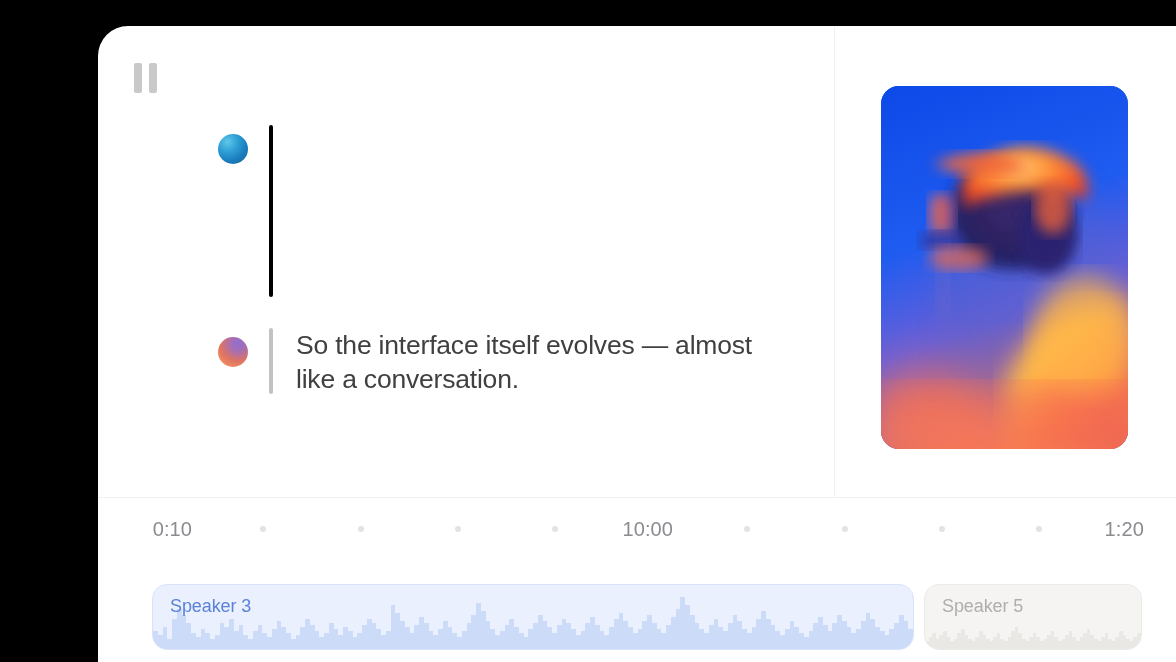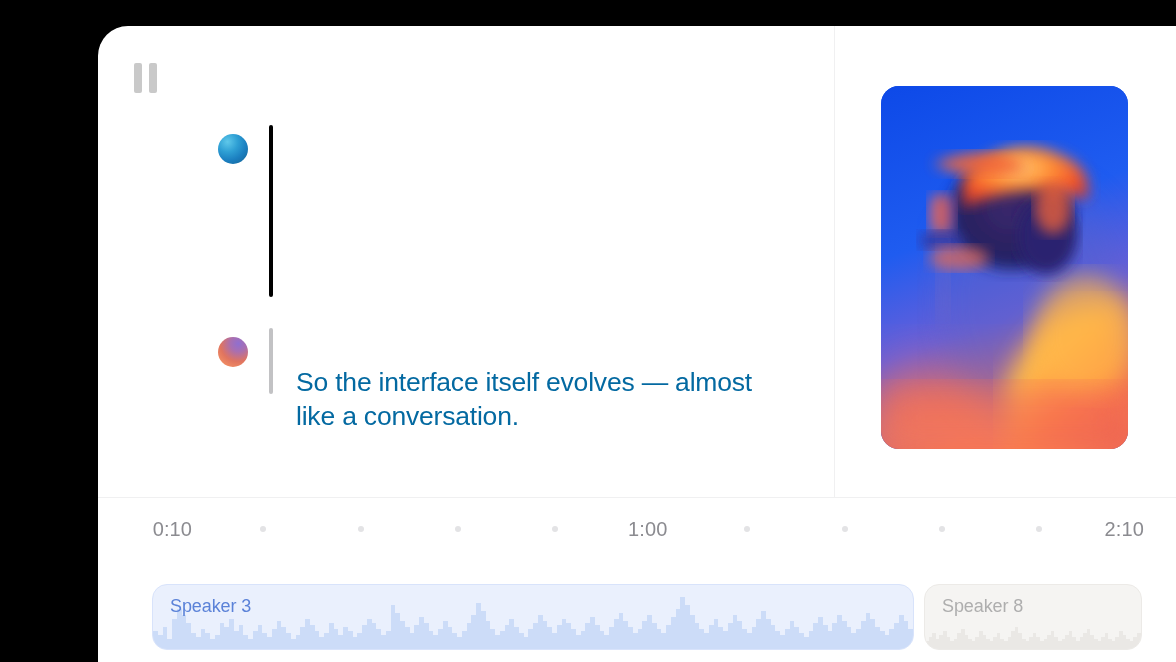--- a/index.html
+++ b/index.html
@@ -107,21 +107,21 @@
   #accent-bar-1 { background: #c2c2c4; height: 66px; }
 
   .transcript-text {
     margin-left: 23px;
     font-size: 26.5px;
     line-height: 34px;
     letter-spacing: -0.2px;
     width: 480px;
   }
   #transcript-text-0 { color: #0a0a0a; }
-  #transcript-text-1 { color: #0369a1; margin-top: 37px; }
+  #transcript-text-1 { color: #404040; }
 
   
   #media-thumbnail {
     position: absolute;
     left: 783px;
     top: 60px;
     width: 247px;
     height: 363px;
     border-radius: 18px;
     overflow: hidden;
@@ -331,36 +331,36 @@
         <div class="ruler-tick" style="left: 24.4%;">
           <span class="ruler-dot"></span>
         </div>
         <div class="ruler-tick" style="left: 33.4%;">
           <span class="ruler-dot"></span>
         </div>
         <div class="ruler-tick" style="left: 42.4%;">
           <span class="ruler-dot"></span>
         </div>
         <div class="ruler-tick" style="left: 51%;">
-          <span class="ruler-label">1:00</span>
+          <span class="ruler-label">10:00</span>
         </div>
         <div class="ruler-tick" style="left: 60.2%;">
           <span class="ruler-dot"></span>
         </div>
         <div class="ruler-tick" style="left: 69.3%;">
           <span class="ruler-dot"></span>
         </div>
         <div class="ruler-tick" style="left: 78.3%;">
           <span class="ruler-dot"></span>
         </div>
         <div class="ruler-tick" style="left: 87.3%;">
           <span class="ruler-dot"></span>
         </div>
         <div class="ruler-tick" style="left: 95.2%;">
-          <span class="ruler-label">2:10</span>
+          <span class="ruler-label">1:20</span>
         </div>
       </div>
 
     <div id="speaker-tracks">
       <div class="speaker-track" id="speaker-track-0">
         <span class="speaker-label" id="speaker-label-0">Speaker 3</span>
         <div class="waveform" id="waveform-0">
             <div class="wave-bar" style="height: 18px;"></div>
             <div class="wave-bar" style="height: 14px;"></div>
             <div class="wave-bar" style="height: 22px;"></div>
@@ -517,21 +517,21 @@
             <div class="wave-bar" style="height: 18px;"></div>
             <div class="wave-bar" style="height: 14px;"></div>
             <div class="wave-bar" style="height: 20px;"></div>
             <div class="wave-bar" style="height: 26px;"></div>
             <div class="wave-bar" style="height: 34px;"></div>
             <div class="wave-bar" style="height: 28px;"></div>
             <div class="wave-bar" style="height: 20px;"></div>
           </div>
       </div>
       <div class="speaker-track" id="speaker-track-1">
-        <span class="speaker-label" id="speaker-label-1">Speaker 8</span>
+        <span class="speaker-label" id="speaker-label-1">Speaker 5</span>
         <div class="waveform" id="waveform-1">
             <div class="wave-bar" style="height: 8px;"></div>
             <div class="wave-bar" style="height: 12px;"></div>
             <div class="wave-bar" style="height: 16px;"></div>
             <div class="wave-bar" style="height: 10px;"></div>
             <div class="wave-bar" style="height: 14px;"></div>
             <div class="wave-bar" style="height: 18px;"></div>
             <div class="wave-bar" style="height: 12px;"></div>
             <div class="wave-bar" style="height: 8px;"></div>
             <div class="wave-bar" style="height: 10px;"></div>

